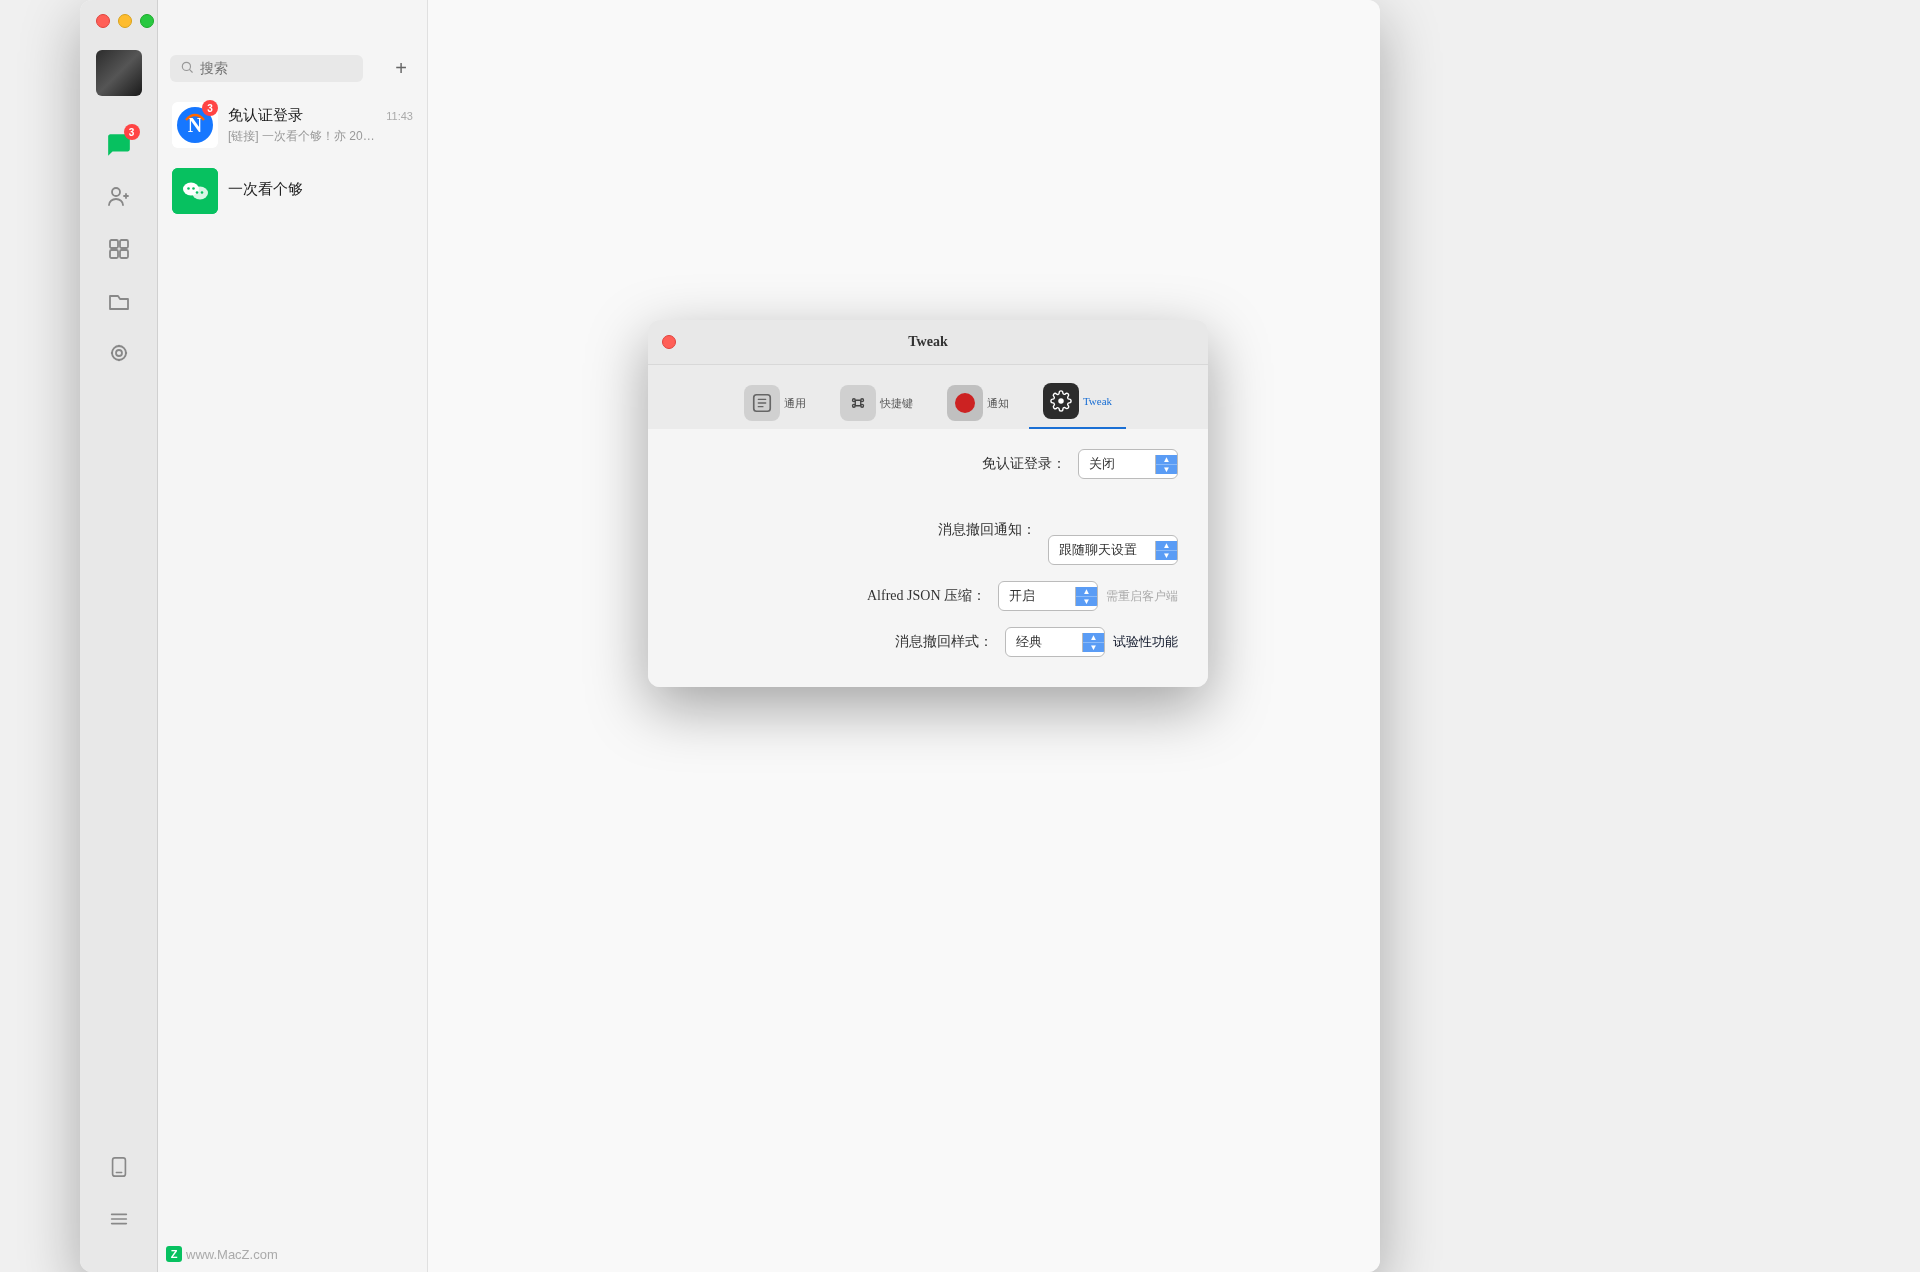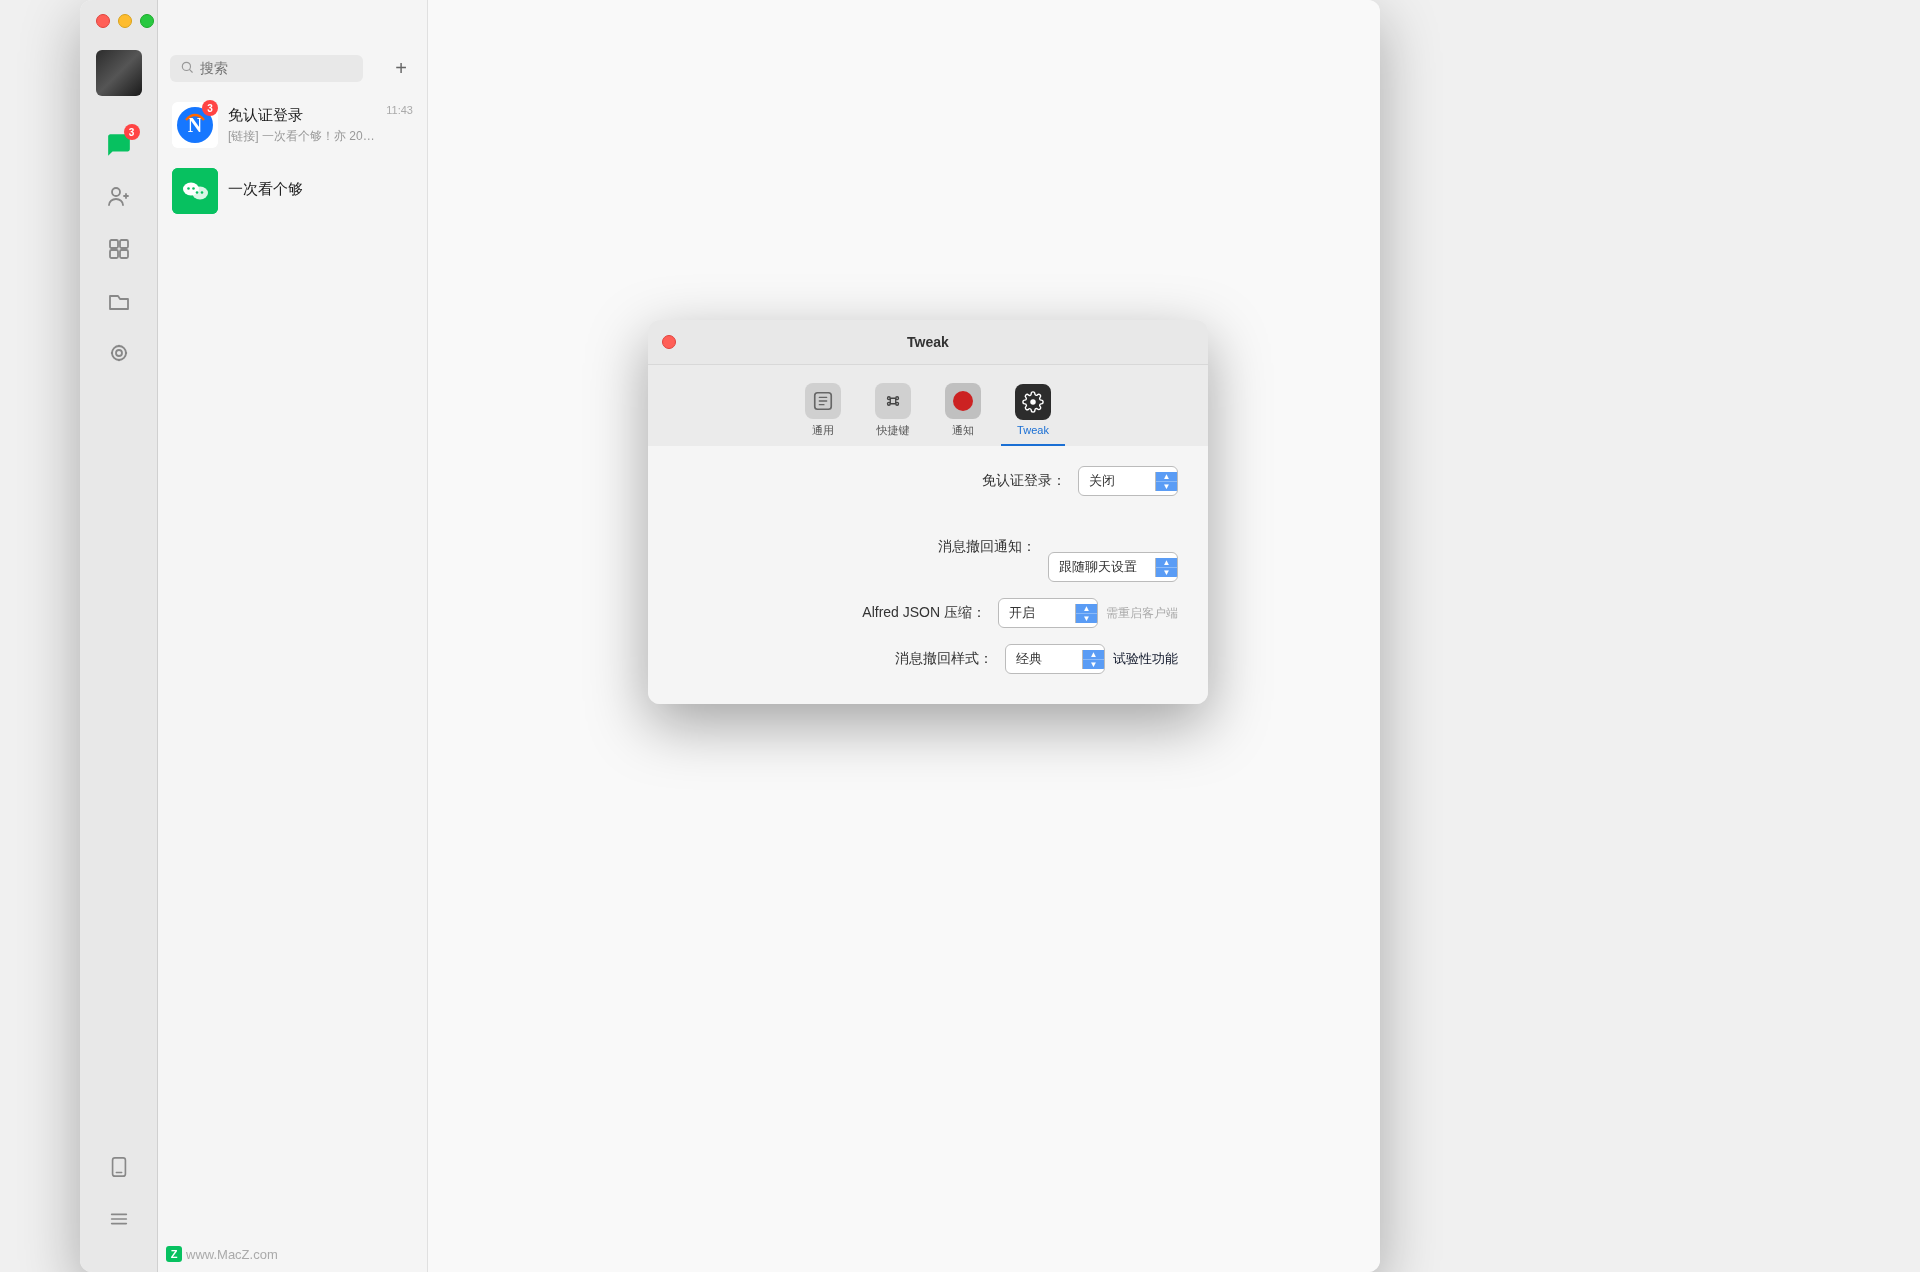--- a/index.html
+++ b/index.html
@@ -237,21 +237,21 @@
       font-size: 12px;
       color: #999;
       overflow: hidden;
       text-overflow: ellipsis;
       white-space: nowrap;
     }
     .chat-time {
       font-size: 11px;
       color: #aaa;
       align-self: flex-start;
-      margin-top: 2px;
+      margin-top: 8px;
     }
     .chat-badge {
       position: absolute;
       top: 8px;
       left: 44px;
       background: #ff4444;
       color: white;
       font-size: 10px;
       font-weight: bold;
       min-width: 16px;
@@ -273,20 +273,21 @@
     
     .tweak-dialog {
       position: absolute;
       top: 320px;
       left: 220px;
       width: 560px;
       background: #f0f0f0;
       border-radius: 12px;
       box-shadow: 0 20px 60px rgba(0,0,0,0.35);
       overflow: hidden;
+      font-family: Liberation Serif, serif;
     }
 
     .dialog-titlebar {
       display: flex;
       align-items: center;
       justify-content: center;
       padding: 14px 16px;
       position: relative;
       background: #e8e8e8;
       border-bottom: 1px solid #d8d8d8;
@@ -314,21 +315,21 @@
       display: flex;
       align-items: flex-end;
       justify-content: center;
       padding: 12px 20px 0;
       gap: 6px;
       background: #ebebeb;
     }
 
     .toolbar-tab {
       display: flex;
-      flex-direction: column;
+      flex-direction: row;
       align-items: center;
       gap: 4px;
       padding: 6px 14px 8px;
       cursor: pointer;
       border-radius: 6px 6px 0 0;
     }
     .toolbar-tab.active {
       color: #1a6fd4;
     }
 

